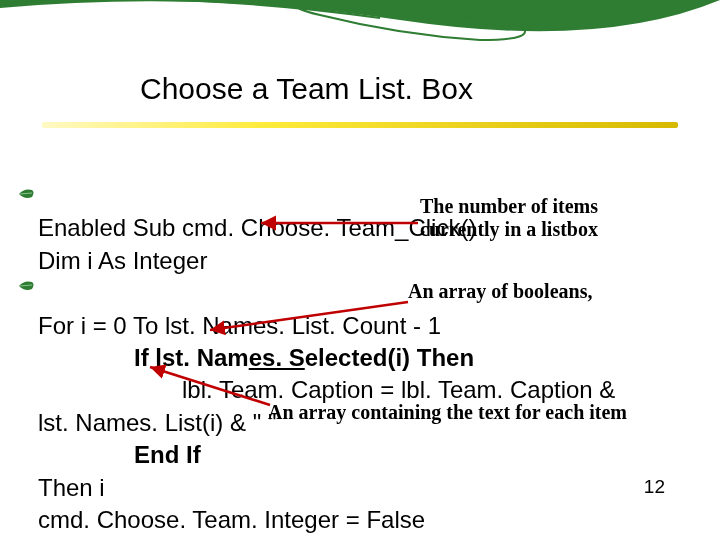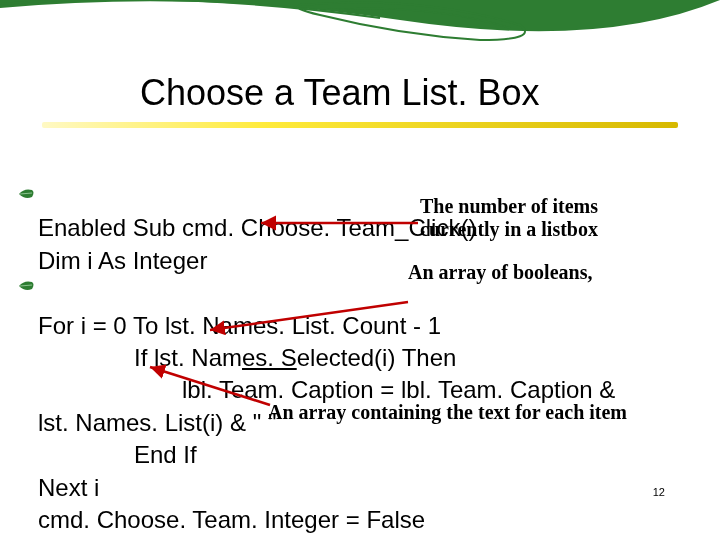--- a/index.html
+++ b/index.html
@@ -16,21 +16,21 @@
     top: 0;
     left: 0;
     width: 720px;
     height: 55px;
     pointer-events: none;
   }
   .title {
     position: absolute;
     top: 72px;
     left: 140px;
-    font-size: 36px;
+    font-size: 30px;
     color: #000;
     font-weight: normal;
   }
   .yellow-underline {
     position: absolute;
     top: 122px;
     left: 42px;
     width: 636px;
     height: 6px;
     background: linear-gradient(to right, #FFF9C4 0%, #FFEB3B 35%, #d6b800 100%);
@@ -39,46 +39,46 @@
   .code {
     position: absolute;
     top: 180px;
     left: 38px;
     font-size: 24px;
     color: #000;
     line-height: 1.35;
     white-space: pre;
   }
   .indent1 { display: inline-block; }
-  .indent2 { margin-left: 96px; display: inline-block; }
+  .indent2 { margin-left: 96px; display: inline-block; font-weight: bold; }
   .indent3 { margin-left: 144px; display: inline-block; }
   .annot {
     position: absolute;
     font-family: "Times New Roman", Times, serif;
     font-size: 20px;
     color: #000;
     font-weight: bold;
     line-height: 1.15;
   }
   .annot1 { top: 195px; left: 420px; }
-  .annot2 { top: 261px; left: 408px; }
+  .annot2 { top: 280px; left: 408px; }
   .annot3 { top: 401px; left: 220px; margin-left: 48px; }
   .underline { text-decoration: underline; }
   .red-arrow {
     position: absolute;
     pointer-events: none;
   }
   .arrow1 { top: 209px; left: 255px; width: 165px; height: 28px; }
   .arrow2 { top: 292px; left: 200px; width: 210px; height: 95px; }
   .arrow3 { top: 345px; left: 140px; width: 210px; height: 75px; }
   .pagenum {
     position: absolute;
     bottom: 42px;
     right: 55px;
-    font-size: 11px;
+    font-size: 19px;
     color: #000;
   }
   
   .leaf {
     position: absolute;
     width: 18px;
     height: 12px;
   }
 </style>
 </head>
@@ -105,21 +105,21 @@
 
 <div class="code">
 <span>Enabled Sub cmd. Choose. Team_Click()</span>
 <span class="indent1">Dim i As Integer</span>
 
 <span class="indent1">For i = 0 To lst. Names. List. Count - 1</span>
 <span class="indent2"><span style="display:inline-block">If lst. Nam<span class="underline">es. S</span>elected(i) Then</span></span>
 <span class="indent3">lbl. Team. Caption = lbl. Team. Caption &amp;</span>
 <span>lst. Names. List(i) &amp; " "</span>
 <span class="indent2">End If</span>
-<span class="indent1">Next i</span>
+<span class="indent1">Then i</span>
 <span class="indent1">cmd. Choose. Team. Integer = False</span>
 </div>
 
 <div class="annot annot1">
   <span>The number of items</span><br>
   <span>currently in a listbox</span>
 </div>
 <div class="annot annot2">
   <span>An array of booleans,</span><br>
   <br>

